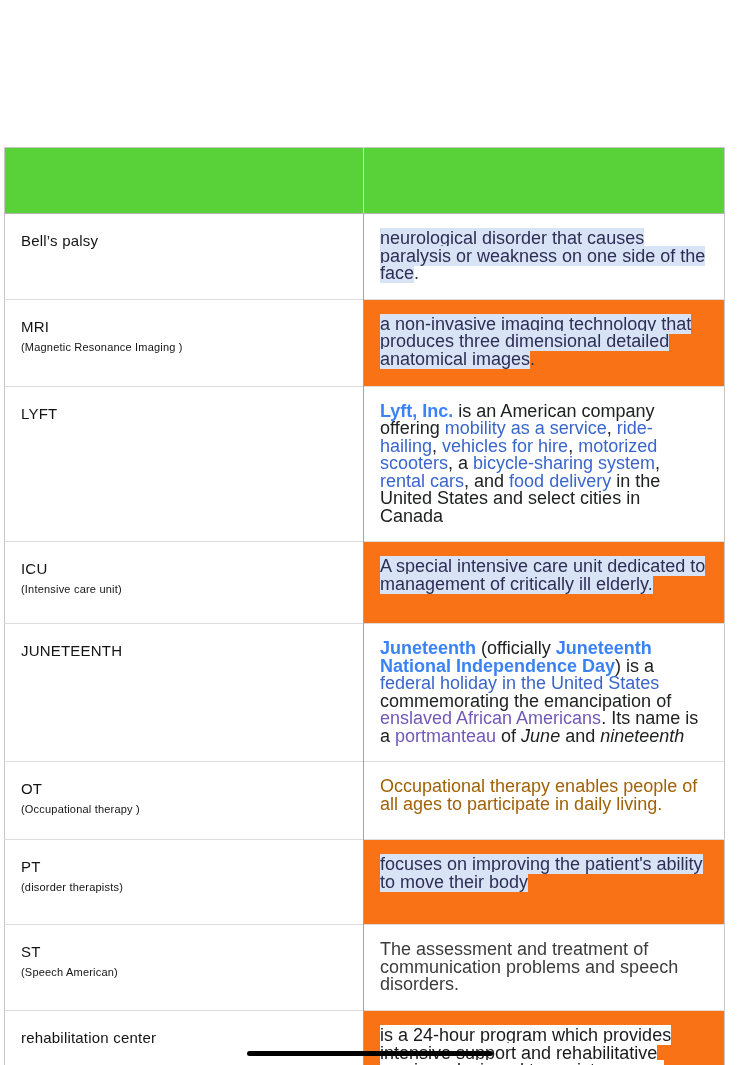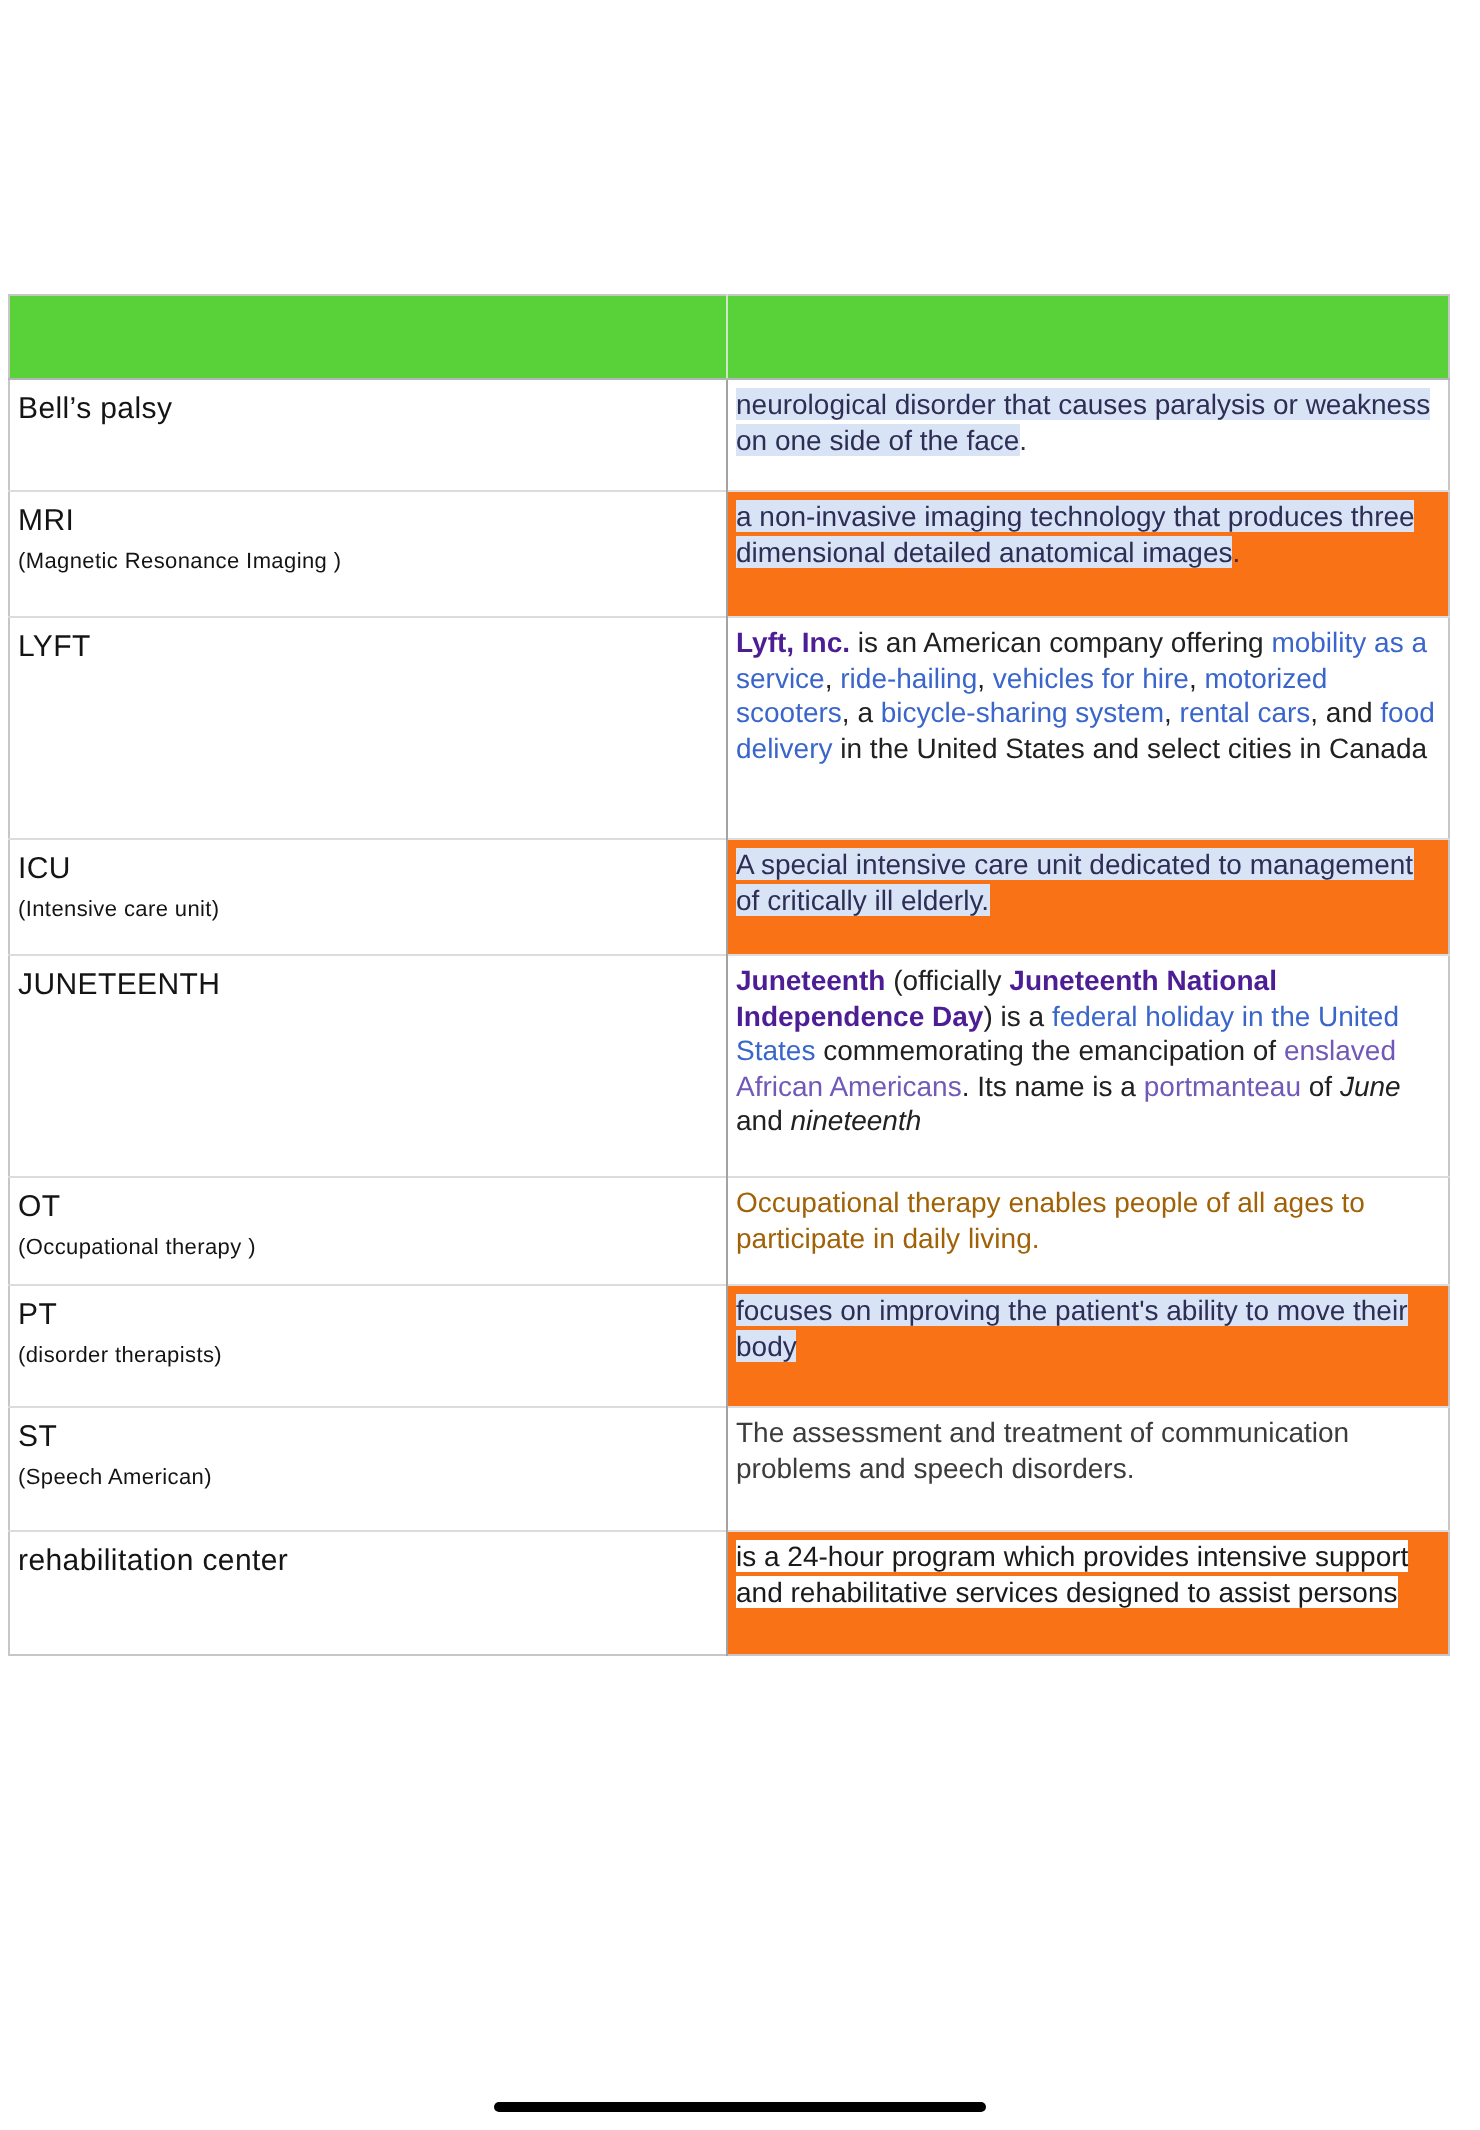--- a/index.html
+++ b/index.html
@@ -12,21 +12,21 @@
   }
   .glossary-wrap { position: absolute; left: 4px; top: 147px; }
   table.glossary {
     border-collapse: collapse;
     table-layout: fixed;
     width: 720px;
     border: 1px solid #c7c7c7;
   }
   table.glossary th, table.glossary td {
     vertical-align: top;
-    padding: 4px;
+    padding: 16px;
   }
   
   tr.header-row th {
     background: #59d23a;
     height: 33px;
     border-bottom: 1px solid #b5b5b5;
   }
   tr.header-row th:first-child { border-right: 1px solid #cfe6c6; }
   
   tbody tr td { border-top: 1px solid #dcdcdc; }
@@ -34,39 +34,39 @@
   td.term-cell {
     border-right: 1px solid #a3a3a3;
     padding: 7px 6px 6px 6px;
     font-size: 15px;
     line-height: 21px;
     color: #141414;
     letter-spacing: 0.2px;
   }
   td.def-cell {
     padding: 6px 8px 6px 8px;
-    font-size: 14px;
+    font-size: 18px;
     line-height: 17.5px;
     color: #202122;
   }
   tbody tr.alt td.def-cell { background: #f97316; }
   
   tbody tr:nth-child(1) td { height: 47px; }
   tbody tr:nth-child(2) td { height: 54px; }
   tbody tr:nth-child(3) td { height: 102px; }
   tbody tr:nth-child(4) td { height: 49px; }
   tbody tr:nth-child(5) td { height: 102px; }
   tbody tr:nth-child(6) td { height: 45px; }
   tbody tr:nth-child(7) td { height: 52px; }
   tbody tr:nth-child(8) td { height: 53px; }
   tbody tr:nth-child(9) td { height: 53px; }
   tbody tr:nth-child(10) td { height: 64px; }
   
   .seg-plain { color: #202122; }
-  .seg-bold { color: #4c1d95; font-weight: bold; }
+  .seg-bold { color: #3b82f6; font-weight: bold; }
   .seg-italic { color: #202122; font-style: italic; }
   .seg-link { color: #3a66cc; text-decoration: none; cursor: pointer; }
   .seg-vlink { color: #7258b8; text-decoration: none; cursor: pointer; }
   .seg-highlight {
     background: #d9e3f6;
     color: #2e2e55;
     -webkit-box-decoration-break: clone;
     box-decoration-break: clone;
   }
   .seg-navy { color: #2e2e55; }

